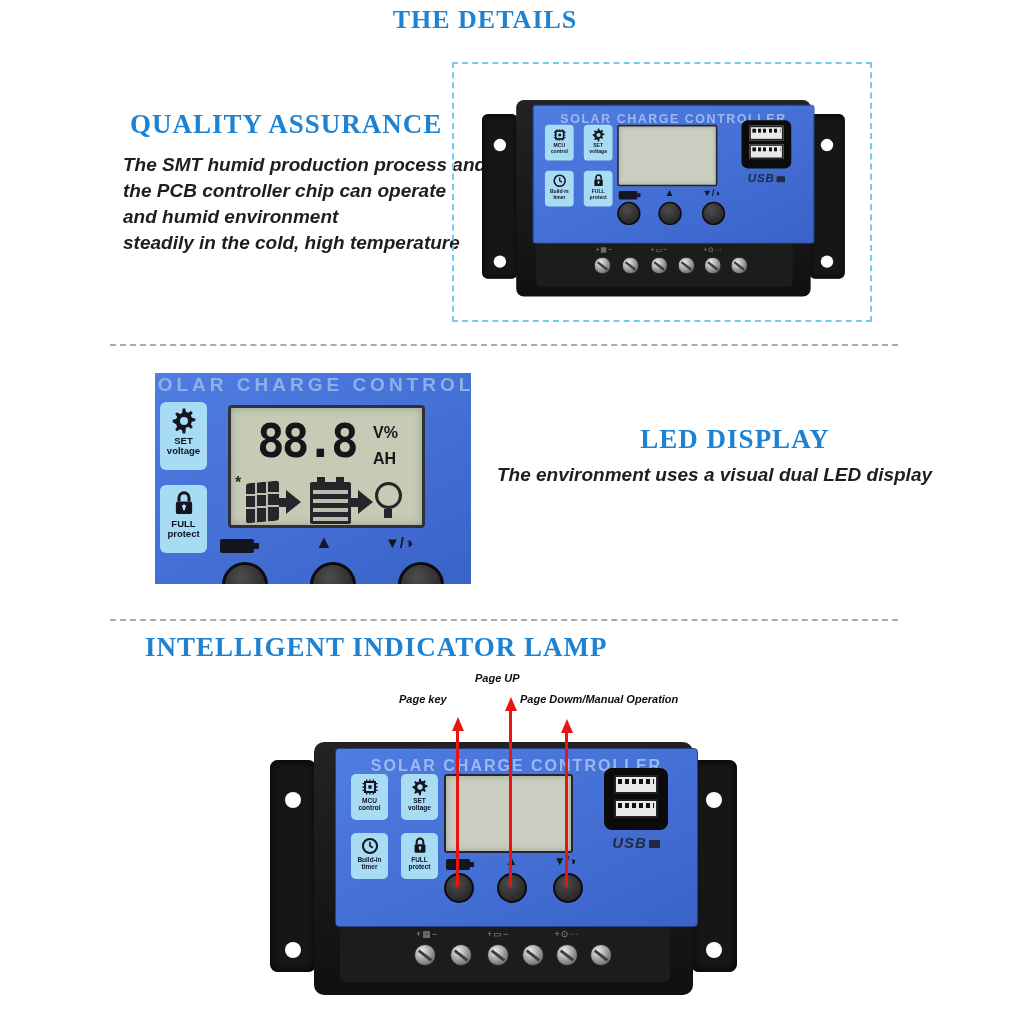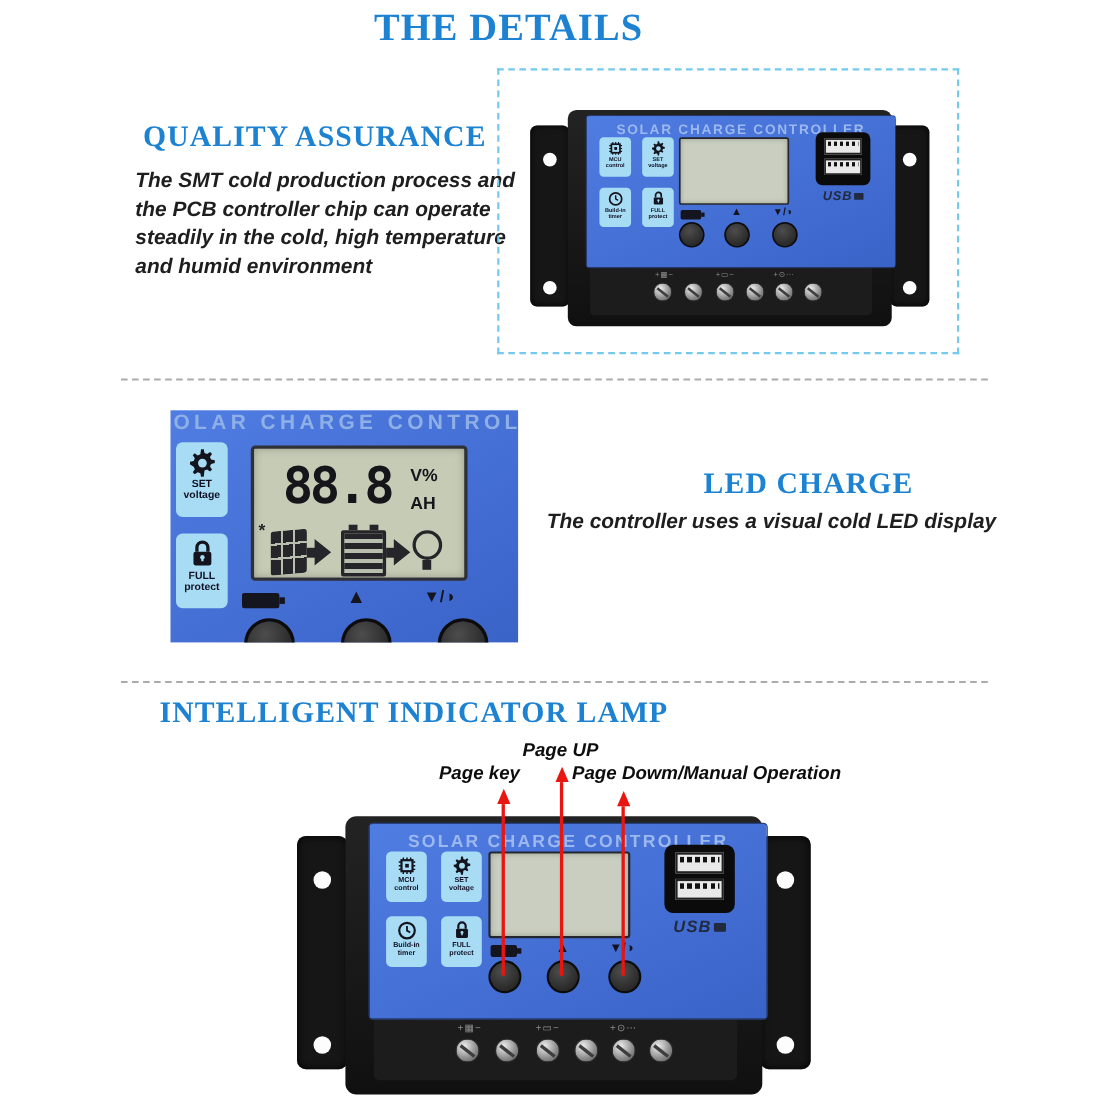--- a/index.html
+++ b/index.html
@@ -3,21 +3,21 @@
 <meta charset="utf-8">
 <style>
   *{margin:0;padding:0;box-sizing:border-box}
   html,body{width:1010px;height:1010px}
   body{position:relative;background:#fff;font-family:"Liberation Sans",sans-serif;overflow:hidden}
   .hd{position:absolute;font-family:"Liberation Serif",serif;font-weight:bold;color:#1d82d2;letter-spacing:1px;white-space:nowrap}
   .bodytxt{position:absolute;font-style:italic;font-weight:bold;color:#1e1e1e;font-size:19px}
   .bodytxt div{white-space:nowrap}
   .sep{position:absolute;border-top:2px dashed #ababab;width:788px;left:110px}
   .dashedbox{position:absolute;border:2px dashed #74c9ec}
-  .lbl{position:absolute;font-style:italic;font-weight:bold;font-size:17px;color:#0d0d0d;white-space:nowrap}
+  .lbl{position:absolute;font-style:italic;font-weight:bold;font-size:11px;color:#0d0d0d;white-space:nowrap}
   
   .rarrow{position:absolute;width:13px;display:flex;flex-direction:column;align-items:center;z-index:9}
   .rarrow .head{width:0;height:0;border:solid transparent;border-width:0 6.5px 14px 6.5px;border-bottom-color:#e81510}
   .rarrow .line{width:3px;flex:1;background:#e81510}
   
   .ctl{position:absolute;width:467px;height:253px;transform-origin:0 0}
   .ctl .flg{position:absolute;top:18px;width:46px;height:212px;background:#161616;border-radius:8px;box-shadow:inset 0 0 8px #000}
   .ctl .flg.l{left:0}.ctl .flg.r{right:0}
   .ctl .hole{position:absolute;width:16px;height:16px;border-radius:50%;background:#fdfdfd;left:15px}
   .ctl .hole.t{top:32px}.ctl .hole.b{top:182px}
@@ -73,28 +73,28 @@
   .cu .bat2{position:absolute;left:65px;top:166px;width:34px;height:14px;background:#15151f;border-radius:2px}
   .cu .bat2::after{content:"";position:absolute;right:-5px;top:4px;width:5px;height:6px;background:#15151f}
   .cu .tri2{position:absolute;left:160px;top:159px;font-size:18px;color:#15151f;font-weight:bold}
   .cu .dtri2{position:absolute;left:230px;top:161px;font-size:15px;color:#15151f;font-weight:bold;white-space:nowrap}
   .cu .btn{position:absolute;top:189px;width:46px;height:46px;border-radius:50%;background:radial-gradient(circle at 40% 30%,#4d4d4d,#191919);border:3px solid #0c0c0c}
   .cu .bt1{left:67px}.cu .bt2{left:155px}.cu .bt3{left:243px}
 </style>
 </head>
 <body>
 
-<div class="hd" style="left:340px;top:5px;width:290px;text-align:left;font-size:35px">THE DETAILS</div>
+<div class="hd" style="left:340px;top:5px;width:290px;text-align:center;font-size:26px">THE DETAILS</div>
 
 <div class="hd" style="left:130px;top:109px;width:312px;text-align:right;font-size:27px">QUALITY ASSURANCE</div>
 <div class="bodytxt" style="left:123px;top:152px;line-height:26px">
-  <div>The SMT cold production process and</div>
+  <div>The SMT humid production process and</div>
   <div>the PCB controller chip can operate</div>
+  <div>and humid environment</div>
   <div>steadily in the cold, high temperature</div>
-  <div>and humid environment</div>
 </div>
 
 <div class="dashedbox" style="left:452px;top:62px;width:420px;height:260px"></div>
 
 <div class="ctl" style="left:482px;top:100px;transform:scale(0.777)">
   <div class="flg l">
     <div class="hole t"></div>
     <div class="hole b"></div>
   </div>
   <div class="flg r">
@@ -215,23 +215,23 @@
     <div class="bulb"></div>
   </div>
   <div class="bat2"></div>
   <div class="tri2">▲</div>
   <div class="dtri2">▼/◑</div>
   <div class="btn bt1"></div>
   <div class="btn bt2"></div>
   <div class="btn bt3"></div>
 </div>
 
-<div class="hd" style="left:620px;top:424px;width:230px;text-align:center;font-size:27px">LED CHARGE</div>
+<div class="hd" style="left:620px;top:424px;width:230px;text-align:center;font-size:27px">LED DISPLAY</div>
 <div class="bodytxt" style="left:497px;top:461px;line-height:27px">
-  <div>The controller uses a visual cold LED display</div>
+  <div>The environment uses a visual dual LED display</div>
 </div>
 
 <div class="sep" style="top:619px"></div>
 
 <div class="hd" style="left:145px;top:632px;font-size:27px">INTELLIGENT INDICATOR LAMP</div>
 
 <div class="lbl" style="left:475px;top:672px">Page UP</div>
 <div class="lbl" style="left:399px;top:693px">Page key</div>
 <div class="lbl" style="left:520px;top:693px">Page Dowm/Manual Operation</div>
 

